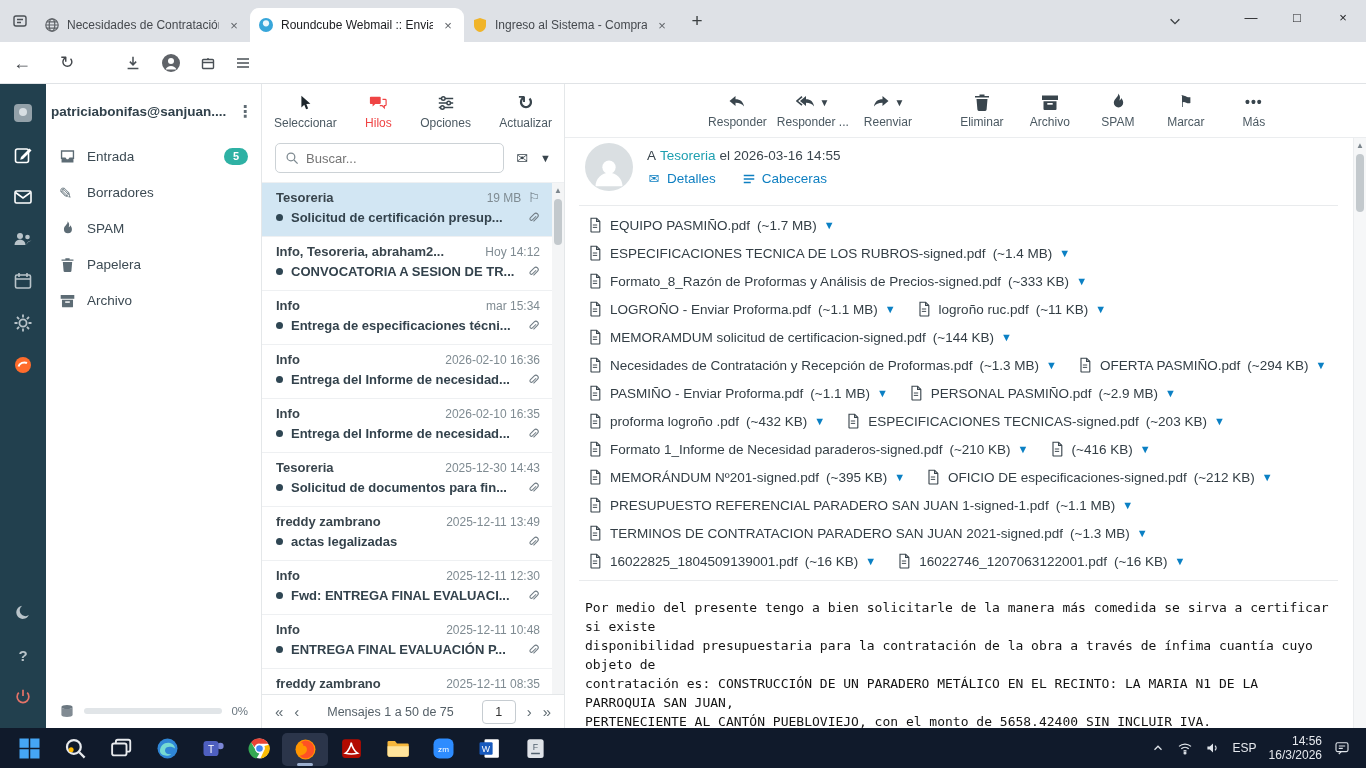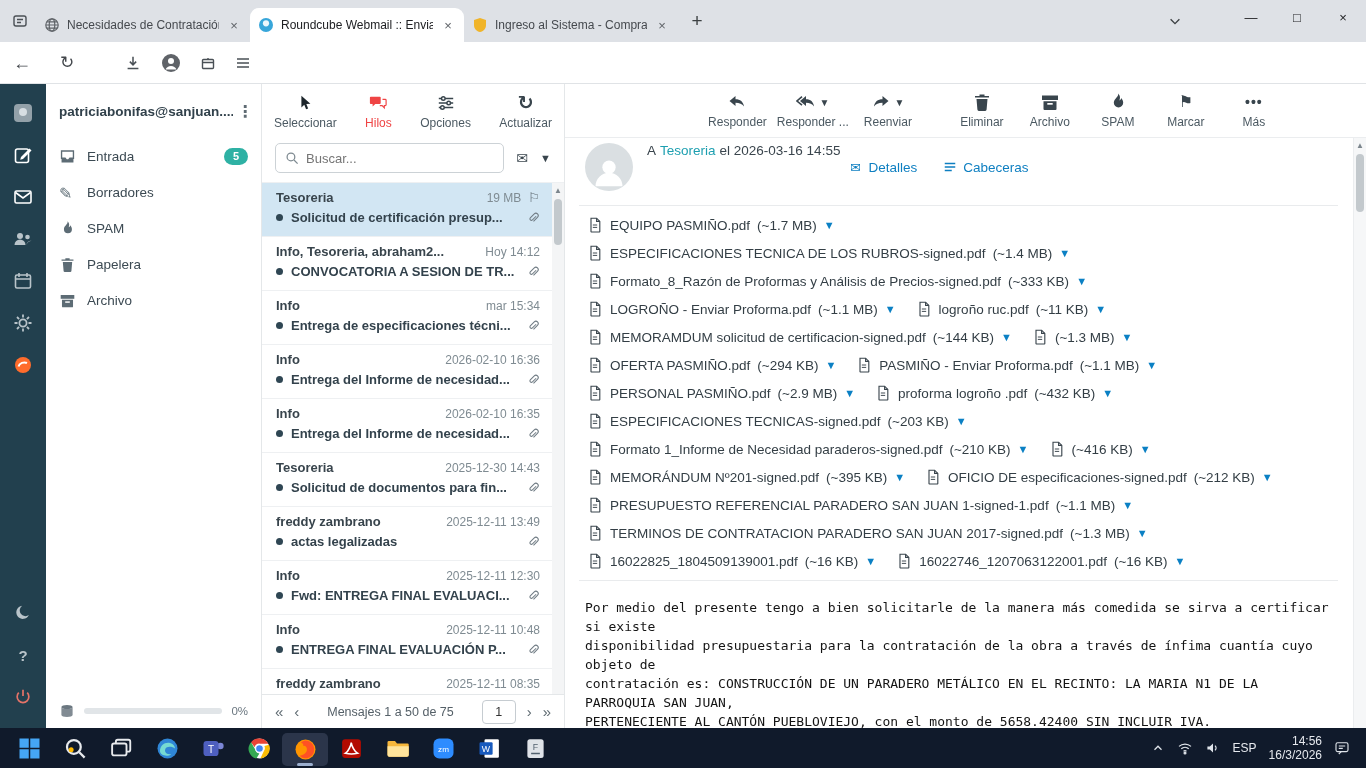--- a/index.html
+++ b/index.html
@@ -37,21 +37,21 @@
 
   
   .main { flex:1; display:flex; min-height:0; background:#fff; }
 
   .rail { width:46px; background:#22404e; display:flex; flex-direction:column; align-items:center; padding:8px 0 10px; gap:2px; flex:0 0 auto;}
   .ric { width:46px; height:42px; display:flex; align-items:center; justify-content:center; color:#b9c4ca;}
   .ric.bright { color:#fff; }
   .rail .spacer { flex:1; }
 
   .folderpane { width:216px; border-right:1px solid #e4e7e9; display:flex; flex-direction:column; flex:0 0 auto;}
-  .userrow { height:54px; display:flex; align-items:center; gap:4px; padding:0 8px 0 13px; font-size:13.5px; font-weight:700; color:#31414b; }
+  .userrow { height:54px; display:flex; align-items:center; gap:4px; padding:0 8px 0 5px; font-size:13.5px; font-weight:700; color:#31414b; }
   .userrow .uemail { flex:1; white-space:nowrap; overflow:hidden; }
   .userrow .kebab { color:#5f6b73; font-size:16px; }
   .folder { height:36px; display:flex; align-items:center; gap:11px; padding:0 13px; font-size:13.5px; color:#3c4a53; }
   .folder.selected { background:#d4dce1; }
   .folder .fic { width:17px; height:17px; color:#5d6c75; display:inline-flex;}
   .folder .fic svg{width:100%;height:100%}
   .folder .flabel { flex:1; white-space:nowrap; overflow:hidden;}
   .badge { background:#2eb1a4; color:#fff; border-radius:9px; min-width:24px; height:17px; font-size:11px; font-weight:700; display:flex; align-items:center; justify-content:center; padding:0 6px;}
   .fspacer { flex:1; }
   .storage { height:34px; display:flex; align-items:center; gap:9px; padding:0 13px; color:#6b7780;}
@@ -92,21 +92,21 @@
   .vtoolbar { height:54px; display:flex; align-items:center; justify-content:center; gap:10px; border-bottom:1px solid #ebedef; padding-left:60px; flex:0 0 auto;}
   .vtoolbar .tool { min-width:58px; }
   .vtoolbar .tool.gap-left { margin-left:26px; }
   .vbody { flex:1; overflow:hidden; padding:0 28px 0 14px; }
   .subjectrow { display:flex; align-items:center; gap:10px; padding:15px 6px 5px;}
   .subjectrow h1 { font-size:20px; font-weight:700; color:#333d44; white-space:nowrap; overflow:hidden;}
   .subjectrow .ext { color:#0b80c4; }
   .sender { display:flex; gap:14px; padding:5px 6px 10px; }
   .avatar { width:48px; height:48px; border-radius:50%; background:#dadfe2; overflow:hidden; display:flex; align-items:flex-end; justify-content:center; flex:0 0 auto;}
   .avatar svg { width:38px; height:38px; }
-  .slines { display:flex; flex-direction:row; gap:8px; font-size:13.5px; color:#3a454d; min-width:0;}
+  .slines { display:flex; flex-direction:column; justify-content:center; gap:8px; font-size:13.5px; color:#3a454d; min-width:0;}
   .sline1 .tolabel { margin-right:4px; }
   .sline1 .toname { color:#1d9fb0; margin-right:4px; }
   .sline2 { display:flex; gap:26px; }
   .hlink { display:flex; align-items:center; gap:6px; color:#0e7fc1; }
   .atts { border-top:1px solid #e9ebed; border-bottom:1px solid #e9ebed; display:flex; flex-wrap:wrap; column-gap:20px; padding:5px 8px; margin-top:4px;}
   .att { display:flex; align-items:center; gap:7px; height:28px; font-size:13.5px; color:#333e45; white-space:nowrap;}
   .att .pdfic { color:#39444c; }
   .att .acaret { color:#0b80c4; font-size:11px; }
   .mailbody { font-family:"DejaVu Sans Mono","Liberation Mono",monospace; font-size:13px; line-height:19px; color:#141414; padding:17px 6px 8px; white-space:pre-wrap;}
   .vscroll { position:absolute; right:0; top:54px; bottom:0; width:13px; background:#f6f7f8; border-left:1px solid #ebedef; display:flex; flex-direction:column; align-items:center;}
@@ -768,20 +768,21 @@
               <span class="acaret">▼</span>
             </div>
             <div class="att">
               <span class="ic s16 pdfic">
                 <svg viewBox="0 0 20 20" fill="none" stroke="currentColor" stroke-width="1.4">
                   <path d="M5 1.5h7l4 4V18a.8.8 0 01-.8.8H5.8A.8.8 0 015 18z"></path>
                   <path d="M12 1.5v4h4"></path>
                   <path d="M7.3 10h5.4M7.3 13h5.4" stroke-width="1.2"></path>
                 </svg>
               </span>
+              <span>Necesidades de Contratación y Recepción de Proformas.pdf</span>
               <span class="size">(~1.3 MB)</span>
               <span class="acaret">▼</span>
             </div>
             <div class="att">
               <span class="ic s16 pdfic">
                 <svg viewBox="0 0 20 20" fill="none" stroke="currentColor" stroke-width="1.4">
                   <path d="M5 1.5h7l4 4V18a.8.8 0 01-.8.8H5.8A.8.8 0 015 18z"></path>
                   <path d="M12 1.5v4h4"></path>
                   <path d="M7.3 10h5.4M7.3 13h5.4" stroke-width="1.2"></path>
                 </svg>
@@ -898,21 +899,21 @@
               <span class="acaret">▼</span>
             </div>
             <div class="att">
               <span class="ic s16 pdfic">
                 <svg viewBox="0 0 20 20" fill="none" stroke="currentColor" stroke-width="1.4">
                   <path d="M5 1.5h7l4 4V18a.8.8 0 01-.8.8H5.8A.8.8 0 015 18z"></path>
                   <path d="M12 1.5v4h4"></path>
                   <path d="M7.3 10h5.4M7.3 13h5.4" stroke-width="1.2"></path>
                 </svg>
               </span>
-              <span>TERMINOS DE CONTRATACION PARADERO SAN JUAN 2017-signed.pdf</span>
+              <span>TERMINOS DE CONTRATACION PARADERO SAN JUAN 2021-signed.pdf</span>
               <span class="size">(~1.3 MB)</span>
               <span class="acaret">▼</span>
             </div>
             <div class="att">
               <span class="ic s16 pdfic">
                 <svg viewBox="0 0 20 20" fill="none" stroke="currentColor" stroke-width="1.4">
                   <path d="M5 1.5h7l4 4V18a.8.8 0 01-.8.8H5.8A.8.8 0 015 18z"></path>
                   <path d="M12 1.5v4h4"></path>
                   <path d="M7.3 10h5.4M7.3 13h5.4" stroke-width="1.2"></path>
                 </svg>

